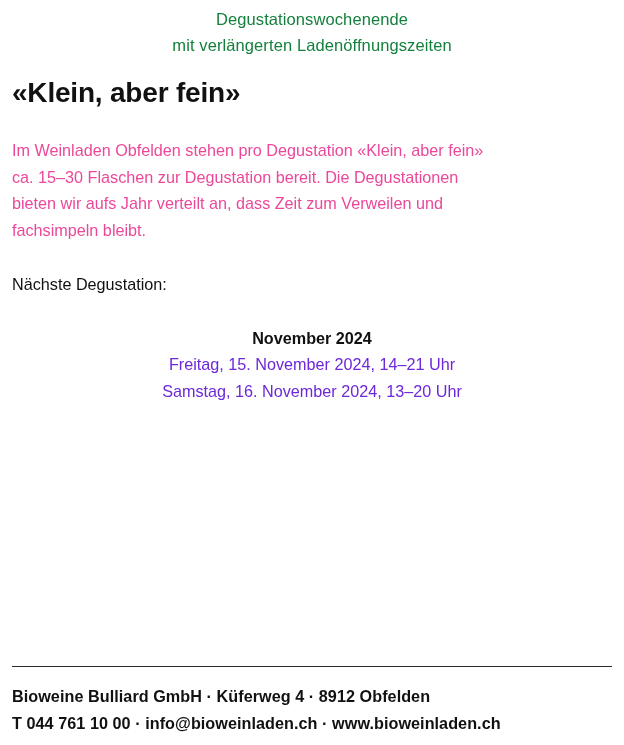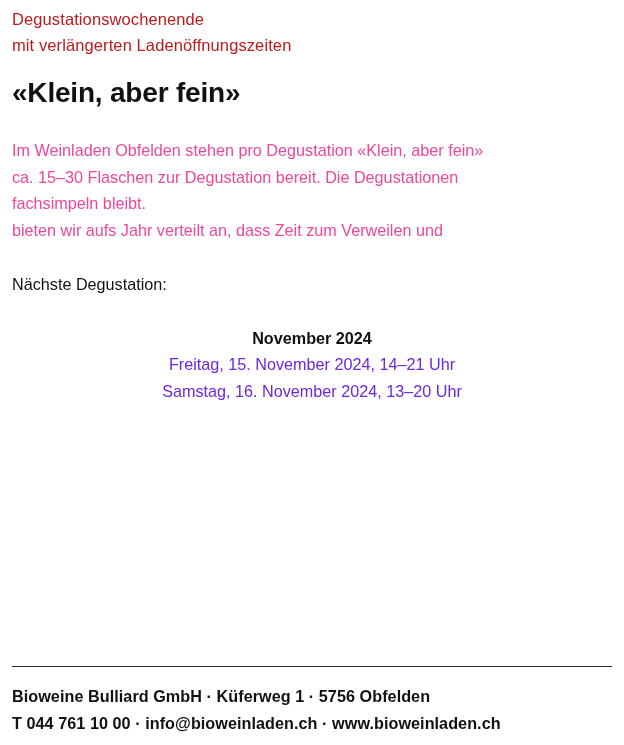--- a/index.html
+++ b/index.html
@@ -20,21 +20,22 @@
     height: 745px;
     box-sizing: border-box;
     padding: 0 12px;
   }
   .eyebrow {
     margin-top: 6px;
     font-size: 16.5px;
     line-height: 26px;
     font-weight: 400;
     letter-spacing: 0.1px;
-    color: #b91c1c;
+    color: #15803d;
+    text-align: center;
   }
   .eyebrow-line {
     display: block;
   }
   .headline {
     margin: 16px 0 0 0;
     font-size: 28px;
     line-height: 38px;
     font-weight: 700;
     letter-spacing: -0.2px;
@@ -102,31 +103,31 @@
   <div class="eyebrow">
     <span class="eyebrow-line">Degustationswochenende</span>
     <span class="eyebrow-line">mit verlängerten Ladenöffnungszeiten</span>
   </div>
 
   <h1 class="headline">«Klein, aber fein»</h1>
 
   <div class="body-copy">
     <span class="ln">Im Weinladen Obfelden stehen pro Degustation «Klein, aber fein»</span>
     <span class="ln">ca. 15–30 Flaschen zur Degustation bereit. Die Degustationen</span>
+    <span class="ln">bieten wir aufs Jahr verteilt an, dass Zeit zum Verweilen und</span>
     <span class="ln">fachsimpeln bleibt.</span>
-    <span class="ln">bieten wir aufs Jahr verteilt an, dass Zeit zum Verweilen und</span>
   </div>
 
   <div class="subhead">Nächste Degustation:</div>
 
   <div class="event-block">
     <div class="event-month">November 2024</div>
     <div class="event-line">Freitag, 15. November 2024, 14–21 Uhr</div>
     <div class="event-line">Samstag, 16. November 2024, 13–20 Uhr</div>
   </div>
 
   <div class="footer">
     <hr class="footer-rule">
-    <div class="footer-line">Bioweine Bulliard GmbH · Küferweg 1 · 5756 Obfelden</div>
+    <div class="footer-line">Bioweine Bulliard GmbH · Küferweg 4 · 8912 Obfelden</div>
     <div class="footer-line">T 044 761 10 00 · info@bioweinladen.ch · www.bioweinladen.ch</div>
   </div>
 
 </div>
 
 </body></html>

